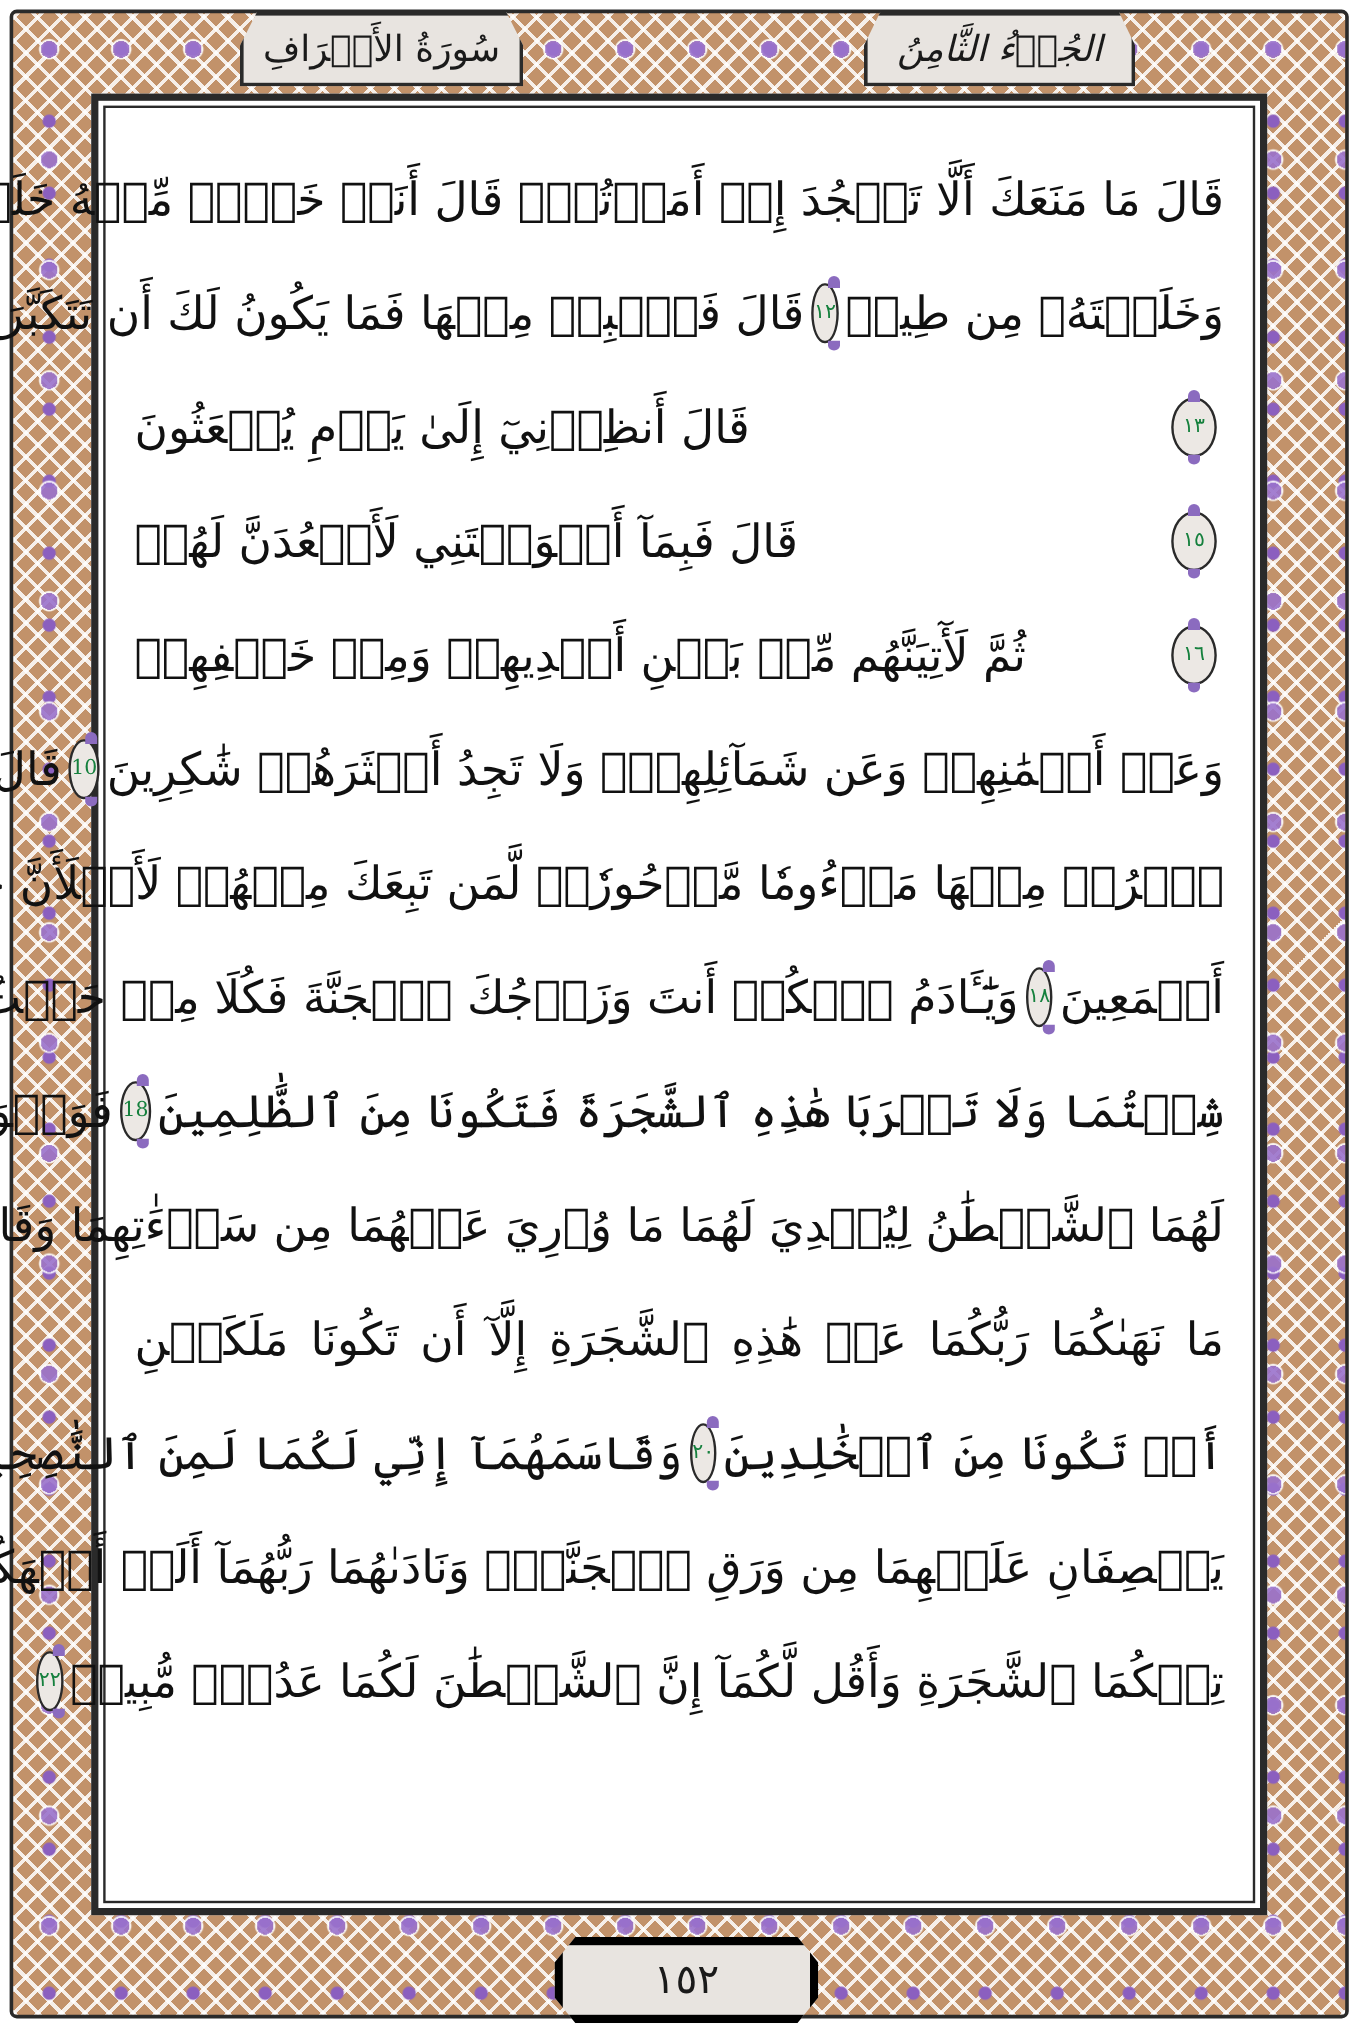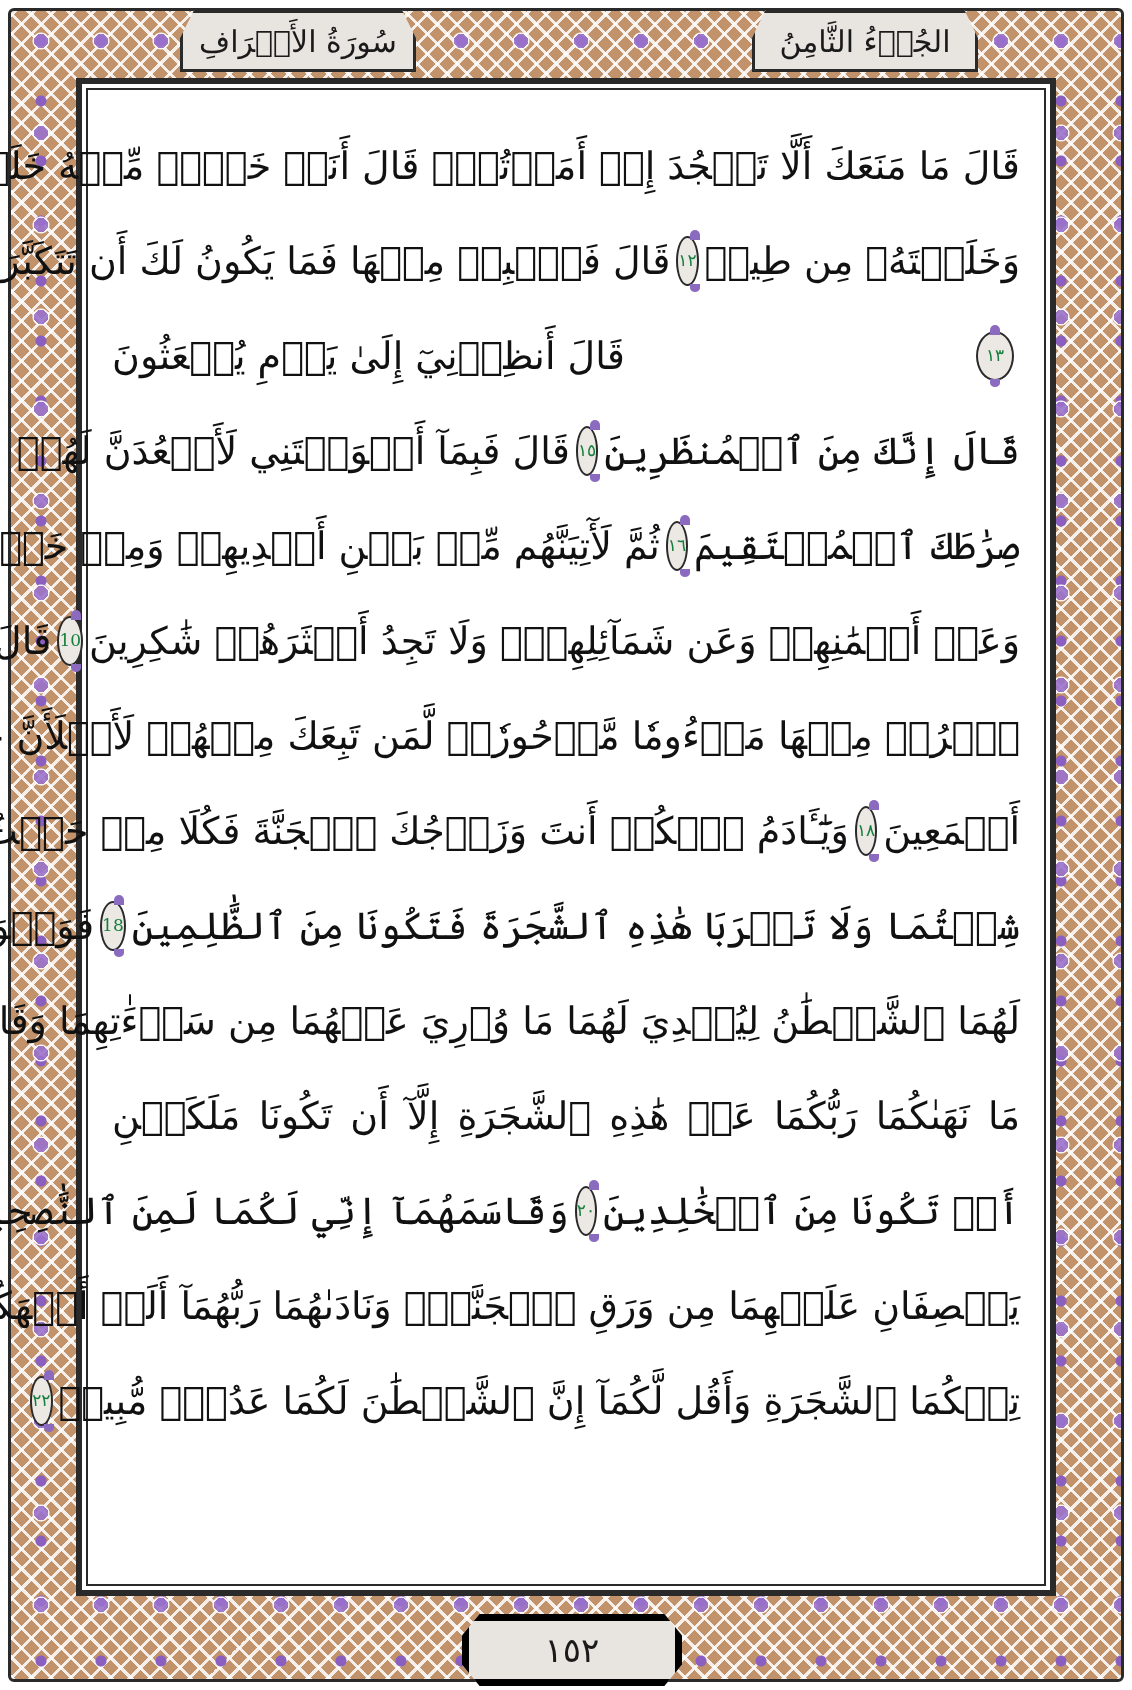--- a/index.html
+++ b/index.html
@@ -11,22 +11,22 @@
          repeating-linear-gradient(45deg, rgba(255,255,255,.85) 0 3px, transparent 3px 14px),
          repeating-linear-gradient(-45deg, rgba(255,255,255,.85) 0 3px, transparent 3px 14px),
          #c2926a;
        border:3px solid #2a2a2a;border-radius:6px;box-sizing:border-box;}
   .border-band::after{content:"";position:absolute;inset:0;
        background:
          radial-gradient(circle at 30px 30px, #9a72cc 0 7px, #ffffff 7px 8px, transparent 9px) 0 0/60px 92px;
        opacity:.9;}
   .cartouche{position:absolute;top:10px;height:56px;background:#e8e4e0;border:3px solid #2a2a2a;
        clip-path:polygon(6% 0,94% 0,100% 45%,100% 100%,0 100%,0 45%);display:flex;align-items:center;justify-content:center;z-index:2;}
-  .cart-left{left:180px;width:230px;}
-  .cart-right{left:752px;width:220px;}
+  .cart-left{left:200px;width:230px;}
+  .cart-right{left:720px;width:220px;font-style:italic;}
   .cart-text{font-family:"DejaVu Serif",serif;font-size:30px;color:#1a1a1a;direction:rtl;}
   .frame{position:absolute;left:76px;top:78px;width:980px;height:1518px;background:#ffffff;
        border:6px solid #2a2a2a;box-sizing:border-box;z-index:3;}
   .frame-inner{position:absolute;inset:4px;border:2px solid #2a2a2a;}
   .text-block{position:absolute;left:112px;top:118px;width:908px;z-index:4;direction:rtl;}
   .line{height:95px;display:flex;align-items:center;justify-content:space-between;
        font-family:"DejaVu Serif",serif;font-size:38px;color:#111;line-height:1;white-space:nowrap;
        text-align:justify;text-align-last:justify;}
   .line span.t{flex:1;text-align:justify;text-align-last:justify;display:block;}
   .ayah{display:inline-flex;align-items:center;justify-content:center;width:34px;height:46px;
@@ -63,26 +63,24 @@
     <span>وَخَلَقۡتَهُۥ مِن طِينٖ</span>
     <span class="ayah">١٢</span>
     <span>قَالَ فَٱهۡبِطۡ مِنۡهَا فَمَا يَكُونُ لَكَ أَن تَتَكَبَّرَ</span>
   </div>
   <div class="line">
     <span class="ayah">١٣</span>
     <span>قَالَ أَنظِرۡنِيٓ إِلَىٰ يَوۡمِ يُبۡعَثُونَ</span>
 
   </div>
   <div class="line">
-    <span>قَالَ إِنَّكَ مِنَ ٱلۡمُنظَرِينَ</span>
     <span class="ayah">١٥</span>
     <span>قَالَ فَبِمَآ أَغۡوَيۡتَنِي لَأَقۡعُدَنَّ لَهُمۡ</span>
   </div>
   <div class="line">
-    <span>صِرَٰطَكَ ٱلۡمُسۡتَقِيمَ</span>
     <span class="ayah">١٦</span>
     <span>ثُمَّ لَأٓتِيَنَّهُم مِّنۢ بَيۡنِ أَيۡدِيهِمۡ وَمِنۡ خَلۡفِهِمۡ</span>
   </div>
   <div class="line">
     <span>وَعَنۡ أَيۡمَٰنِهِمۡ وَعَن شَمَآئِلِهِمۡۖ وَلَا تَجِدُ أَكۡثَرَهُمۡ شَٰكِرِينَ</span>
     <span class="ayah">10</span>
     <span>قَالَ</span>
   </div>
   <div class="line">
     <span class="t">ٱخۡرُجۡ مِنۡهَا مَذۡءُومٗا مَّدۡحُورٗاۖ لَّمَن تَبِعَكَ مِنۡهُمۡ لَأَمۡلَأَنَّ جَهَنَّمَ مِنكُمۡ</span>

